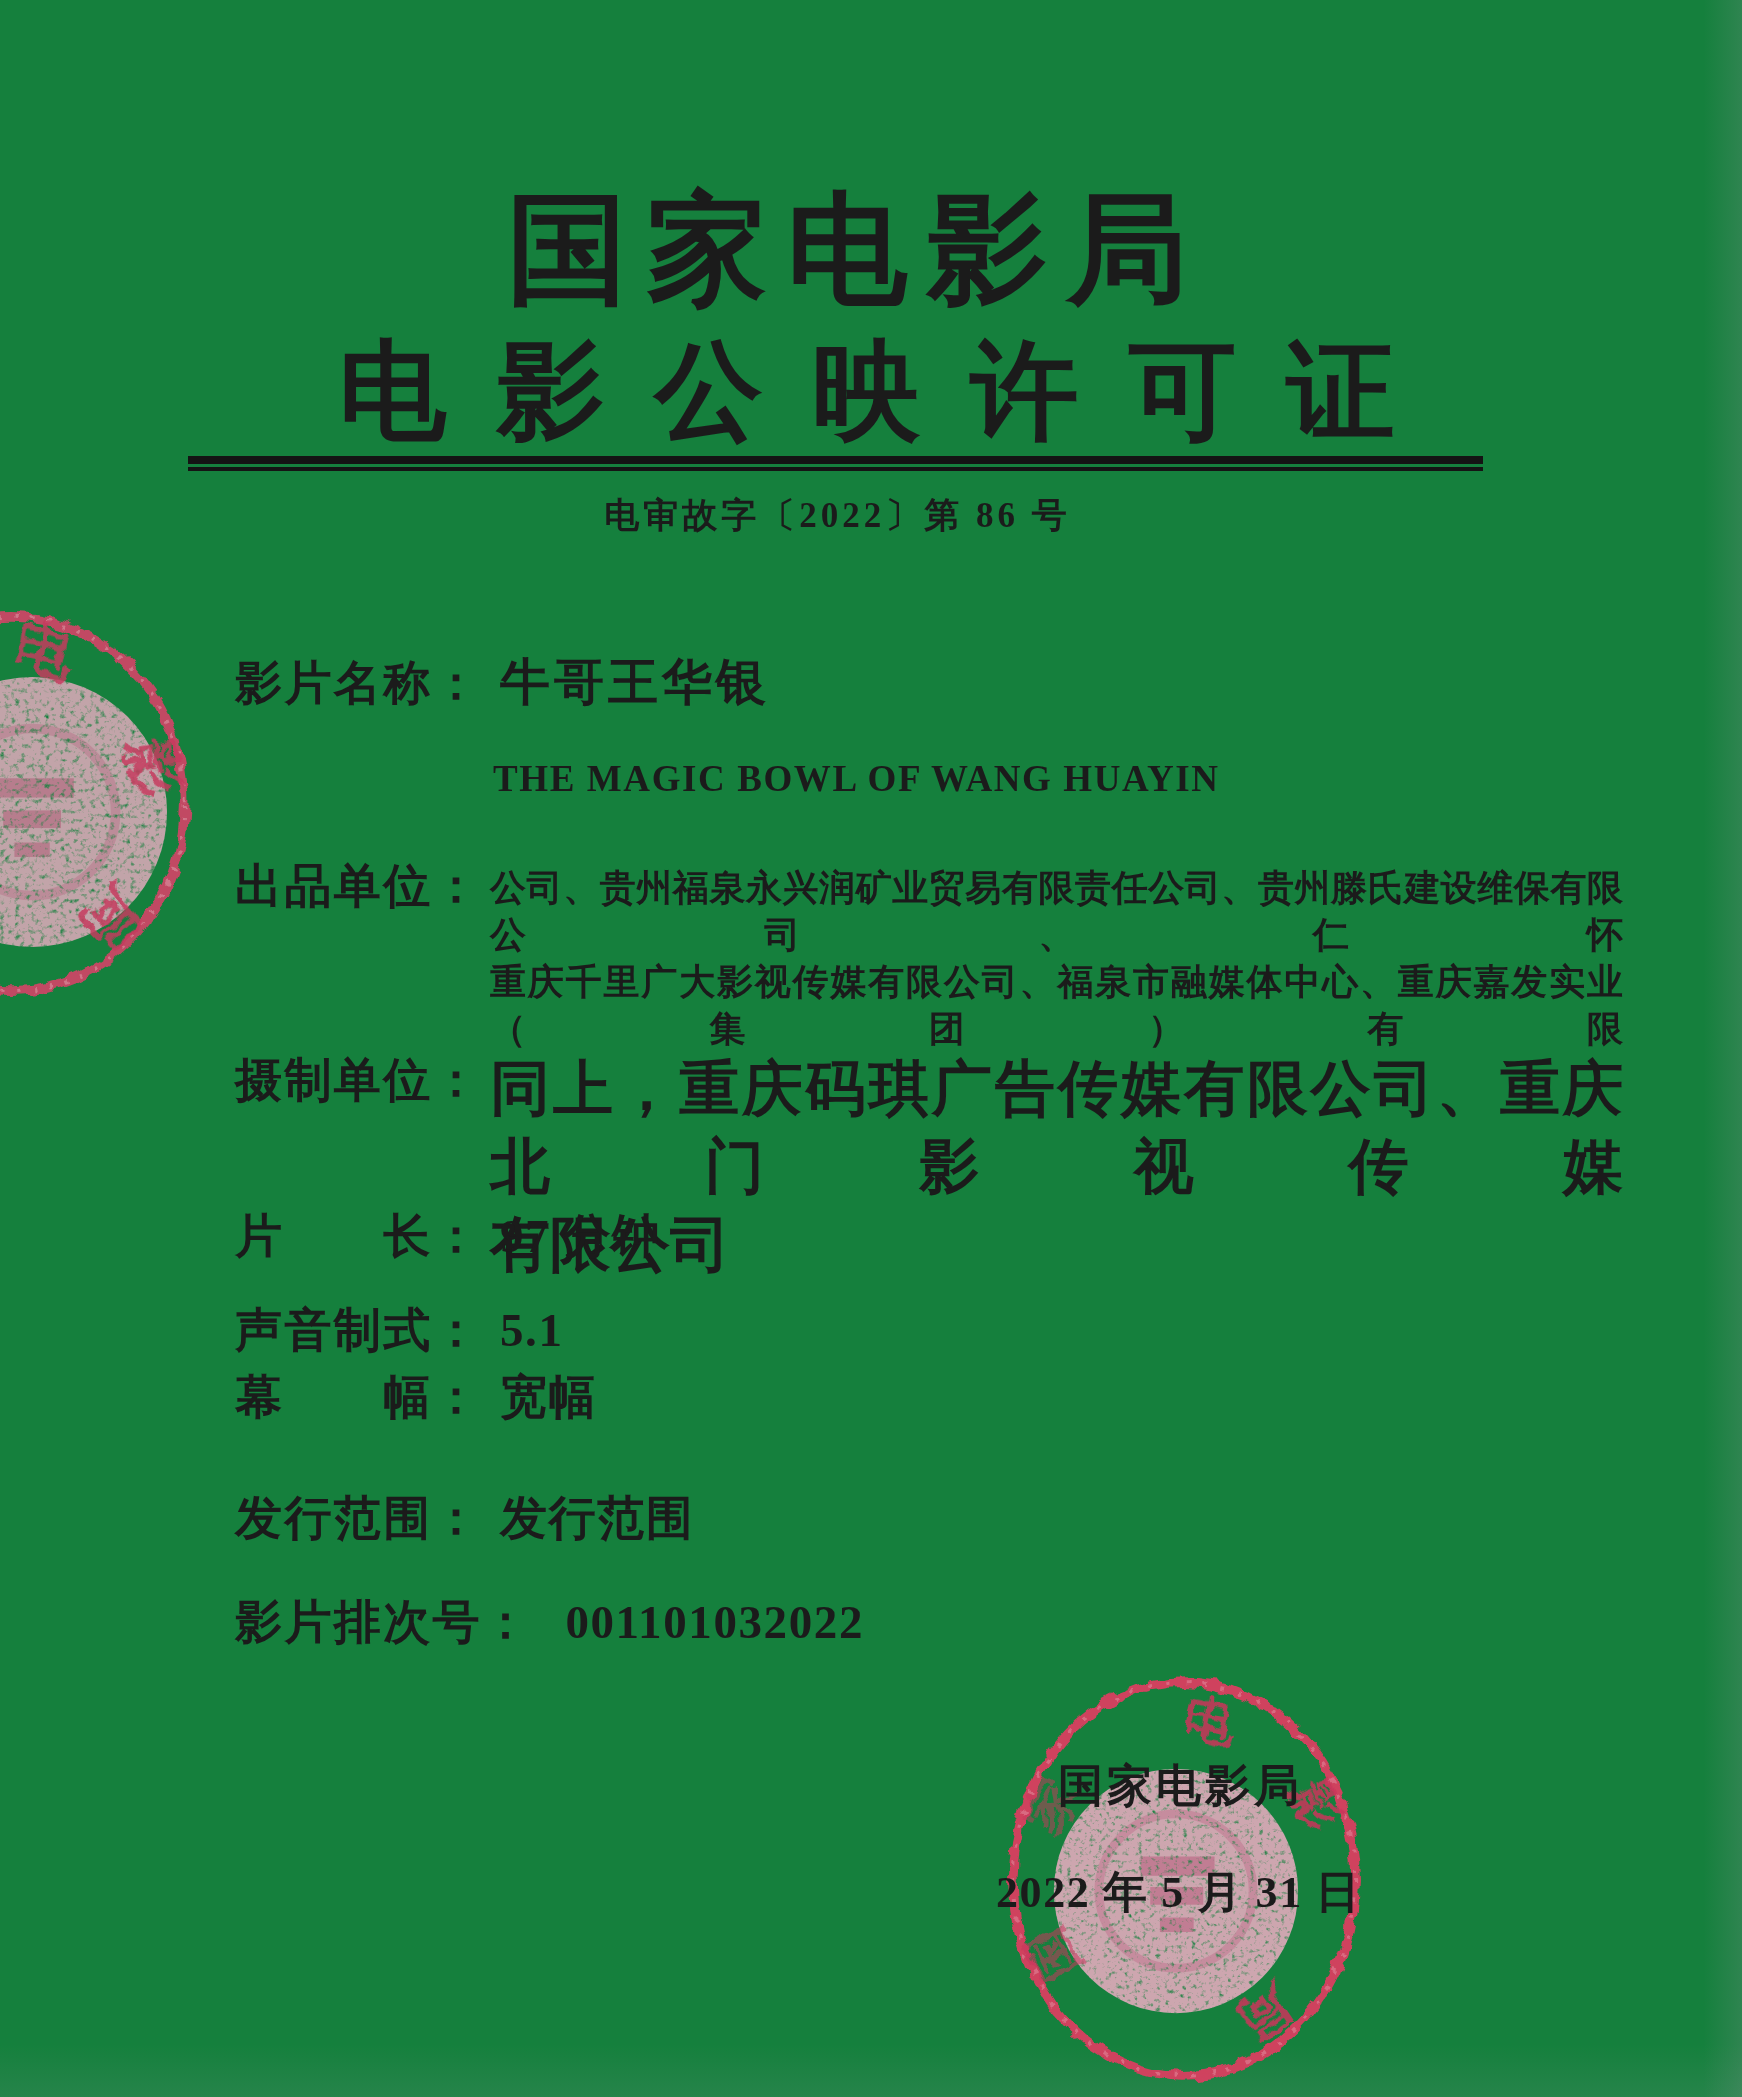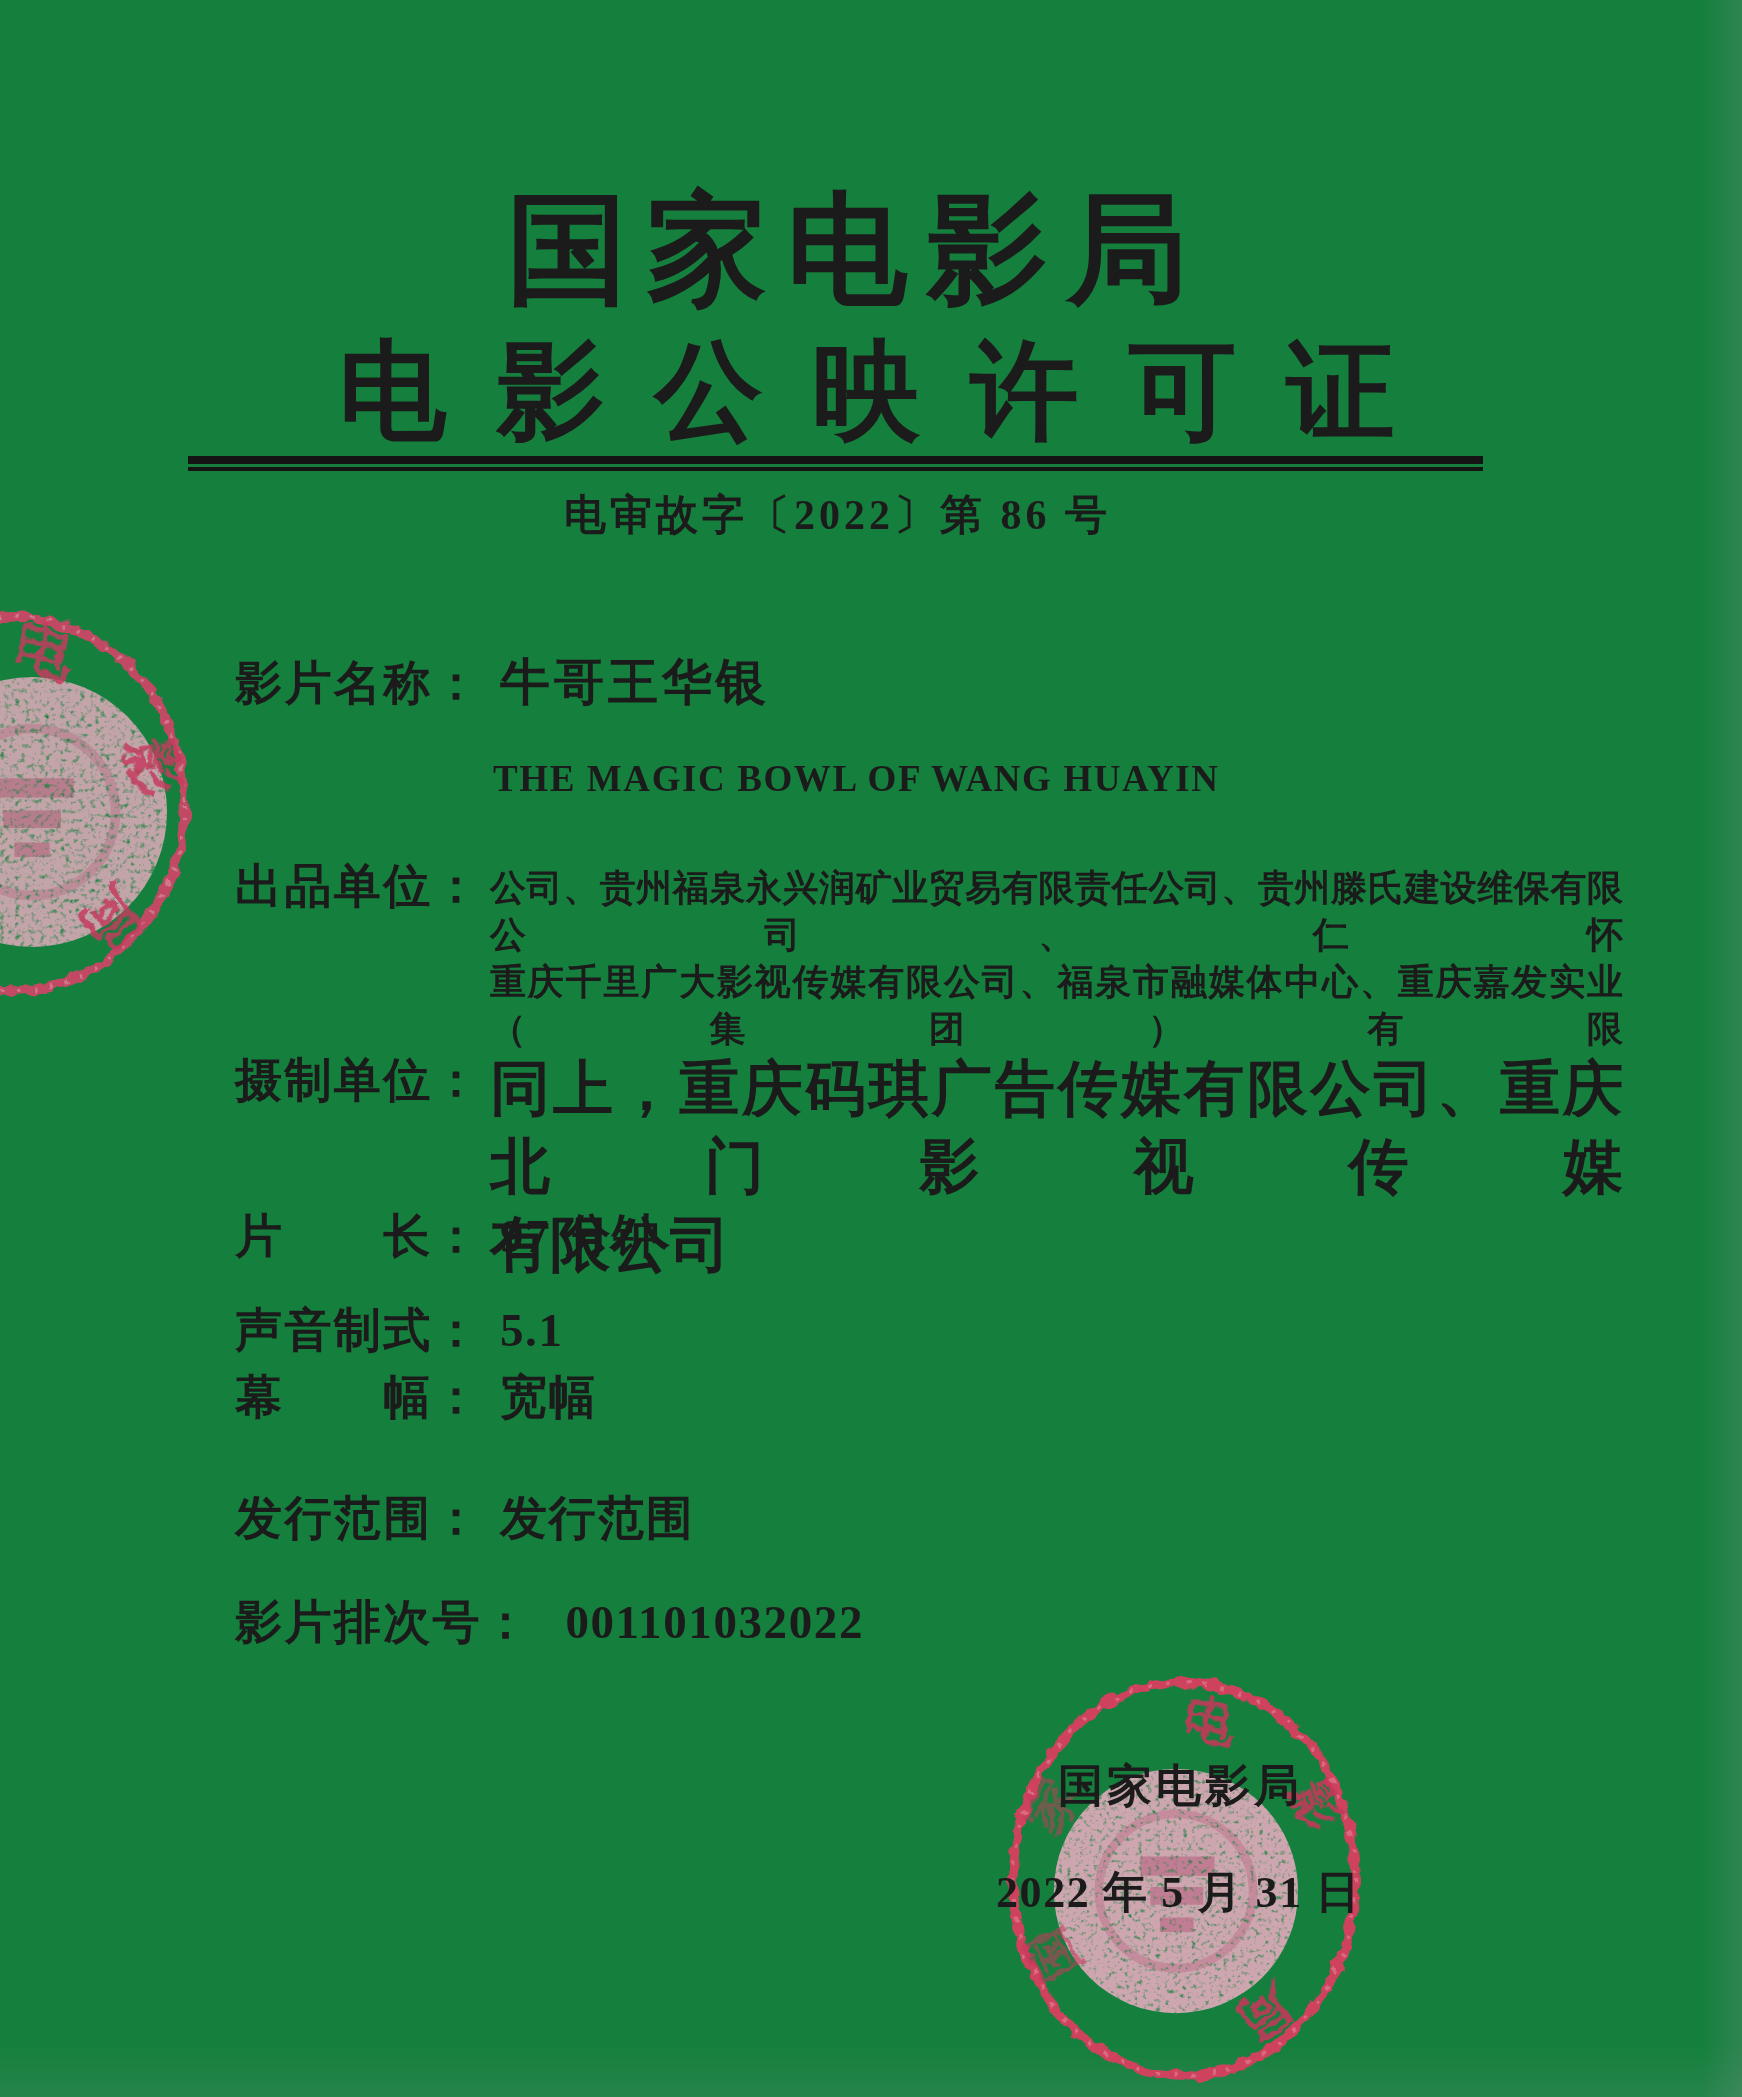--- a/index.html
+++ b/index.html
@@ -14,21 +14,21 @@
   
   .page::after{
     content:"";position:absolute;inset:0;pointer-events:none;
     background:
       linear-gradient(to left, rgba(150,150,158,0.20), rgba(150,150,158,0.0) 2.2%),
       linear-gradient(to top, rgba(160,160,168,0.12), rgba(160,160,168,0.0) 2.5%);
   }
   .hdr{position:absolute;left:0;width:1675px;text-align:center;white-space:nowrap;}
   .t1{top:185px;font-weight:bold;font-size:121px;line-height:130px;letter-spacing:19px;padding-left:19px;}
   .t2{top:331px;font-weight:bold;font-size:108px;line-height:121px;letter-spacing:50px;padding-left:54px;}
-  .cert{top:489px;font-size:42px;line-height:53px;letter-spacing:4px;font-weight:600;}
+  .cert{top:489px;font-size:35px;line-height:53px;letter-spacing:4px;font-weight:600;}
   .rule{position:absolute;left:188px;top:456px;width:1295px;border-top:8px solid #141414;}
   .rule-b{margin-top:3.2px;border-top:4px solid #141414;height:0;}
 
   .row{position:absolute;left:235px;white-space:nowrap;font-size:47px;line-height:58px;font-weight:bold;}
   .lbl{display:inline-block;width:265px;letter-spacing:2.4px;
        font-family:Liberation Mono, monospace;}
   .lbl-wide{display:inline-block;width:auto;margin-right:34px;letter-spacing:2.4px;
        font-family:"Liberation Sans","DejaVu Sans",sans-serif;}
   .val{letter-spacing:1.6px;}
   .val-name{font-size:50px;letter-spacing:4px;}

